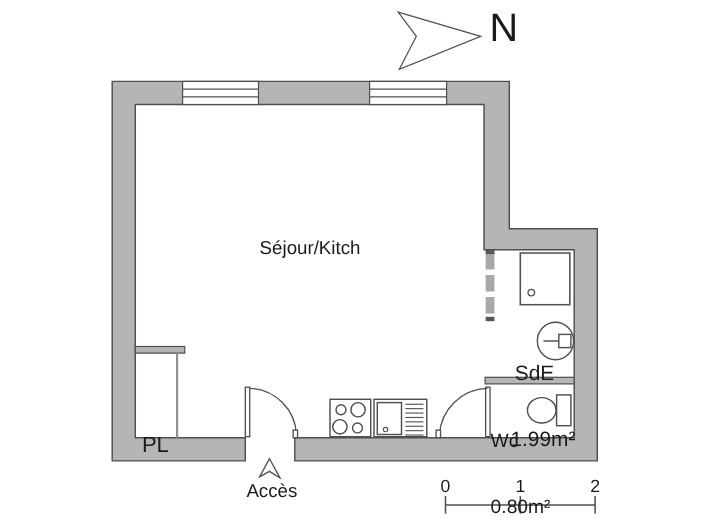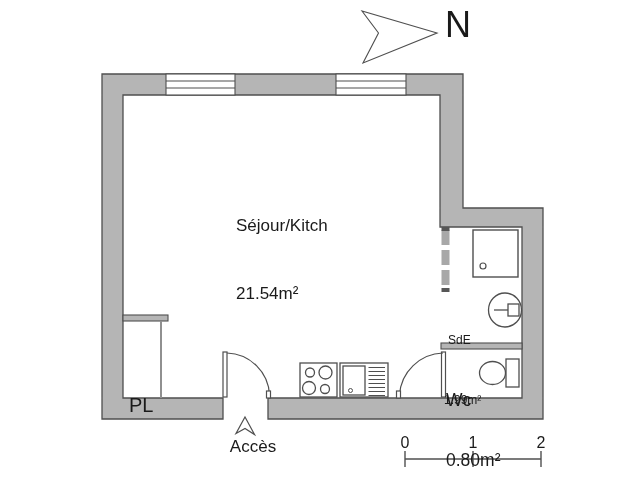--- a/index.html
+++ b/index.html
@@ -2,24 +2,24 @@
 <html><head>
 <meta charset="utf-8">
 <style>
   html,body{margin:0;padding:0;background:#ffffff;}
   #stage{position:relative;width:640px;height:480px;background:#ffffff;overflow:hidden;
          font-family:"Liberation Sans",sans-serif;color:#1a1a1a;}
   #plan-svg{position:absolute;left:0;top:0;}
   .lbl{position:absolute;white-space:pre;color:#1a1a1a;}
   .lbl-main{left:236px;top:170px;font-size:17px;line-height:22.5px;}
   .lbl-pl{left:129px;top:349px;font-size:20px;margin-top:45px;}
-  .lbl-sde{left:444px;top:290px;font-size:12px;line-height:20px;}
+  .lbl-sde{left:464px;top:290px;font-size:19px;line-height:20px;}
   .lbl-sde .indent{margin-left:4px;}
   .lbl-wc{left:446px;top:350px;font-size:17.5px;line-height:20px;}
-  .lbl-acces{left:224px;top:437px;width:58px;text-align:center;font-size:17px;}
+  .lbl-acces{left:224px;top:437px;width:58px;font-size:17px;}
   .lbl-north{left:445px;top:7px;font-size:36px;line-height:36px;}
   .scale-num{position:absolute;top:434px;width:24px;text-align:center;font-size:16px;}
   .sn0{left:393px;} .sn1{left:461px;} .sn2{left:529px;}
 </style>
 </head>
 <body>
 
 <div id="stage">
 
   <svg id="plan-svg" width="640" height="480" viewBox="0 0 640 480">
@@ -109,21 +109,20 @@
     <g stroke="#4f4f4f" stroke-width="1.4">
       <line x1="405" y1="459" x2="541" y2="459"></line>
       <line x1="405" y1="451" x2="405" y2="467"></line>
       <line x1="473" y1="451" x2="473" y2="467"></line>
       <line x1="541" y1="451" x2="541" y2="467"></line>
     </g>
   </svg>
 
   <div class="lbl lbl-main">
     <div>Séjour/Kitch</div>
-    <div>21.54m²</div>
   </div>
 
   <div class="lbl lbl-pl">PL</div>
 
   <div class="lbl lbl-sde">
     <div class="indent">SdE</div>
     <div>1.99m²</div>
   </div>
 
   <div class="lbl lbl-wc">

